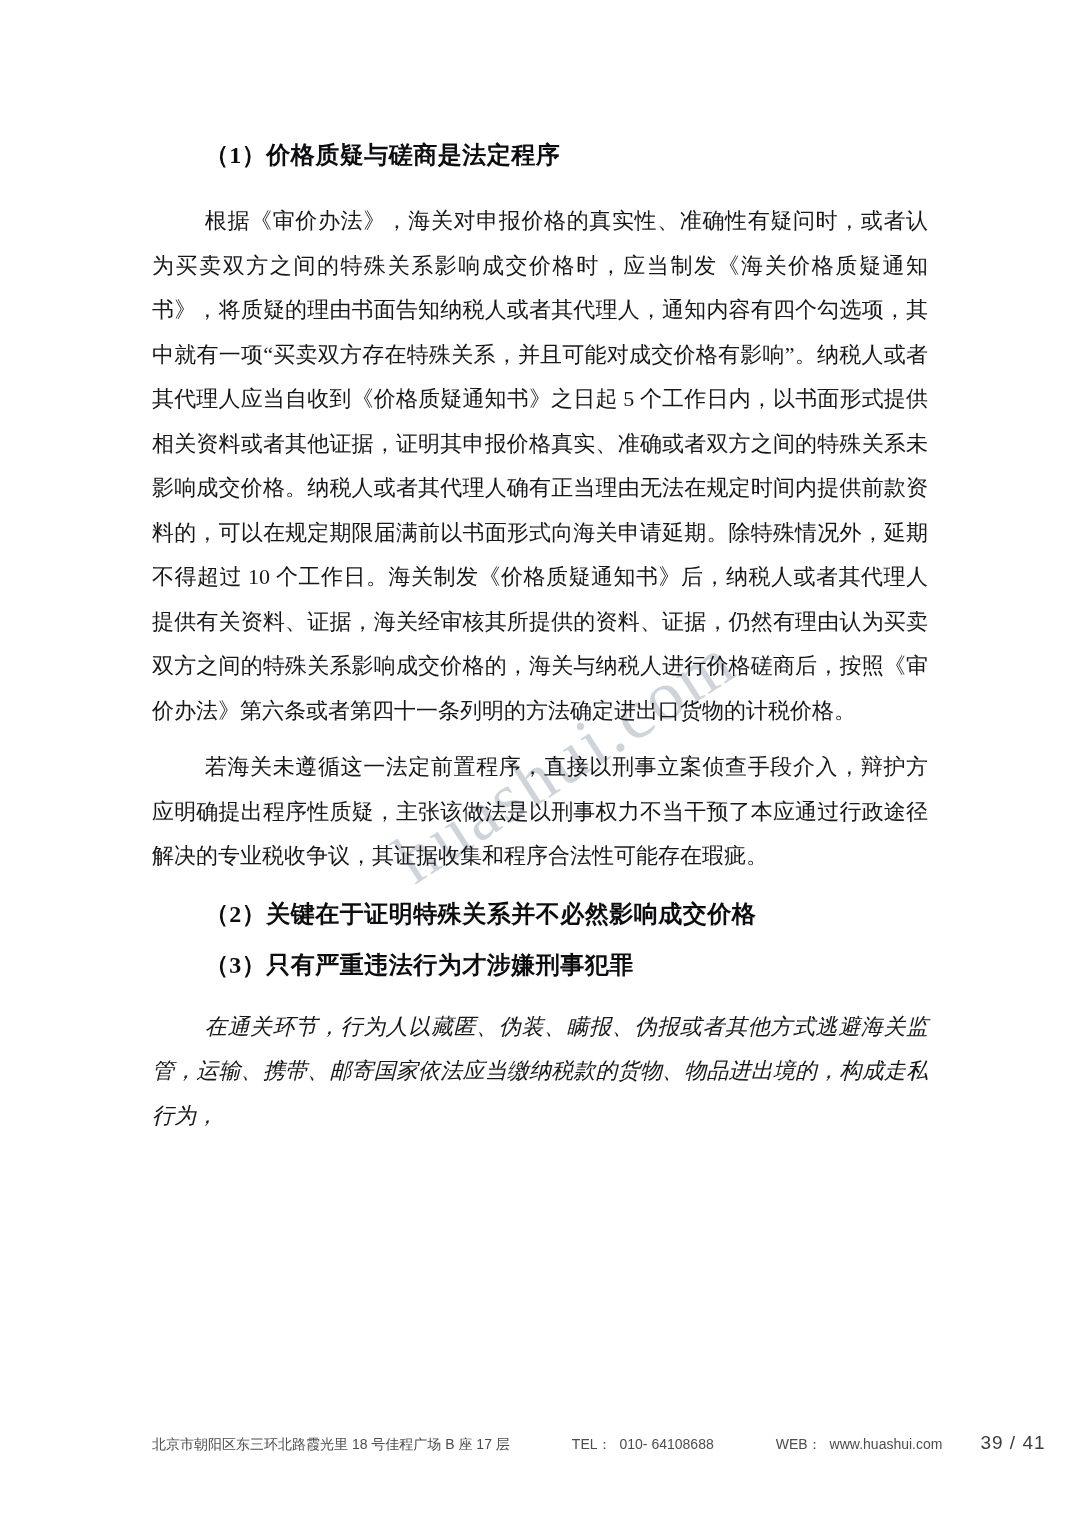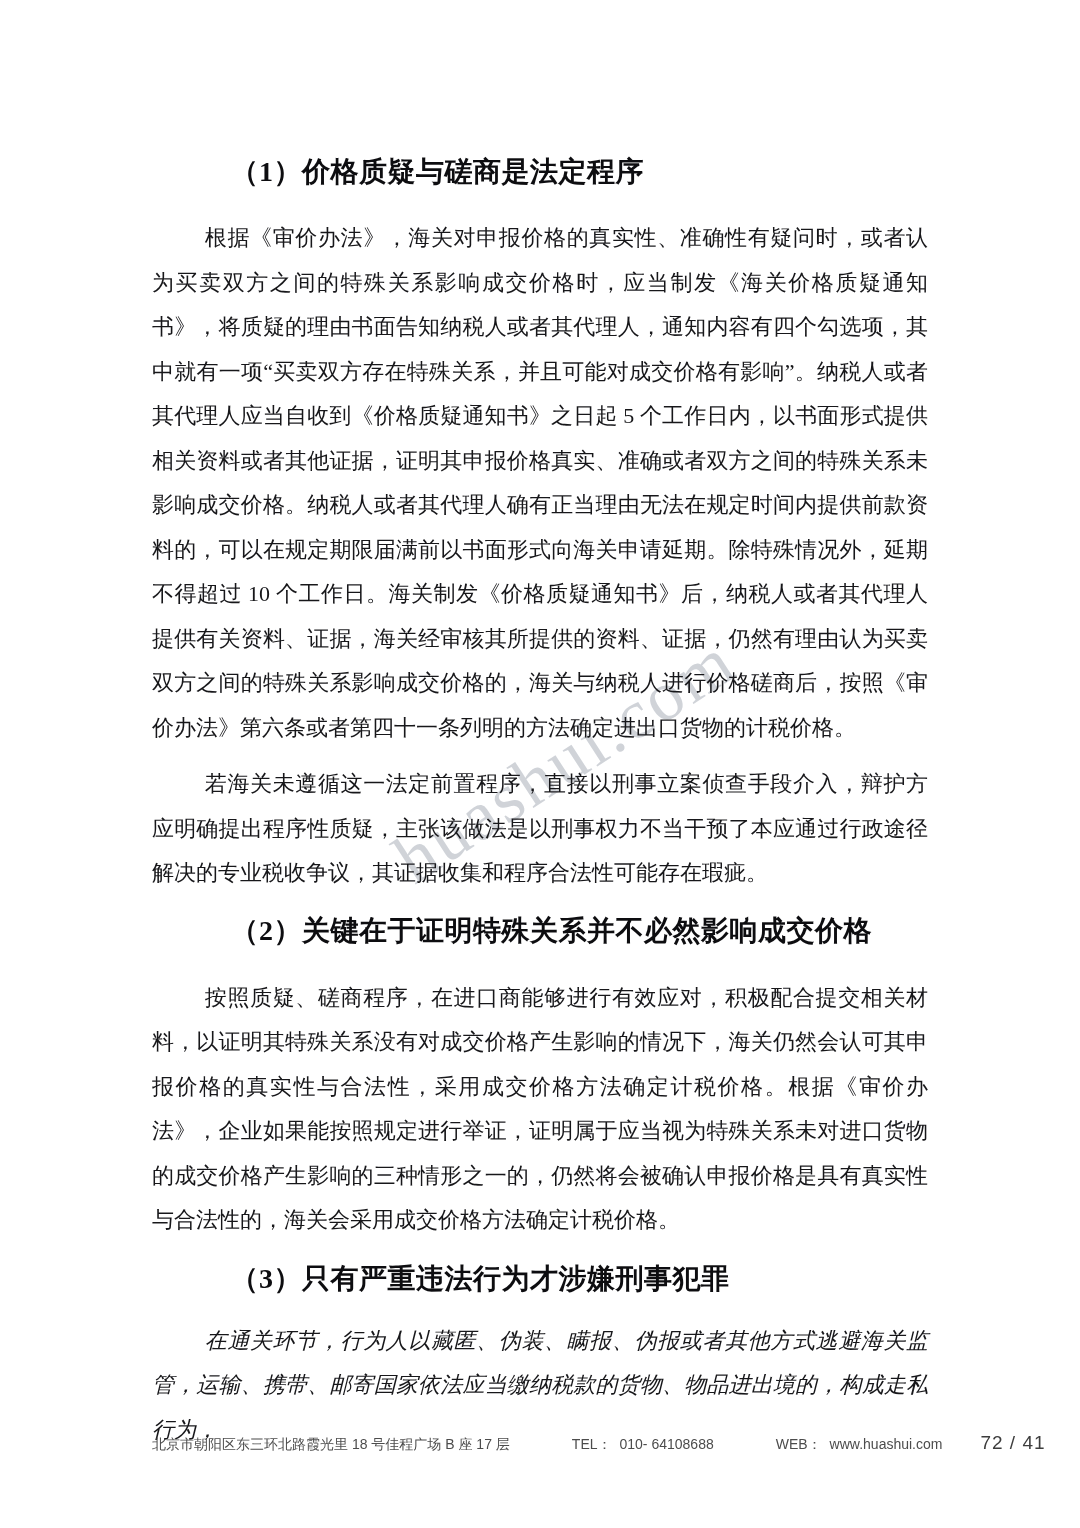--- a/index.html
+++ b/index.html
@@ -31,24 +31,24 @@
   }
   .content {
     position: absolute;
     left: 152px;
     top: 140px;
     width: 776px;
     color: #17171a;
     z-index: 2;
   }
   .heading {
-    font-size: 28px;
+    font-size: 24px;
     font-weight: bold;
     line-height: 30px;
-    margin: 17px;
+    margin: 0;
     text-indent: 2.2em;
     color: #0d0d10;
     letter-spacing: 0.5px;
   }
   .para {
     font-size: 22px;
     line-height: 44.5px;
     text-align: justify;
     text-indent: 2.4em;
     margin: 0;
@@ -94,32 +94,31 @@
   <main class="content">
 
     <h2 class="heading">（1）价格质疑与磋商是法定程序</h2>
 
     <p class="para p-first">根据《审价办法》，海关对申报价格的真实性、准确性有疑问时，或者认为买卖双方之间的特殊关系影响成交价格时，应当制发《海关价格质疑通知书》，将质疑的理由书面告知纳税人或者其代理人，通知内容有四个勾选项，其中就有一项“买卖双方存在特殊关系，并且可能对成交价格有影响”。纳税人或者其代理人应当自收到《价格质疑通知书》之日起 5 个工作日内，以书面形式提供相关资料或者其他证据，证明其申报价格真实、准确或者双方之间的特殊关系未影响成交价格。纳税人或者其代理人确有正当理由无法在规定时间内提供前款资料的，可以在规定期限届满前以书面形式向海关申请延期。除特殊情况外，延期不得超过 10 个工作日。海关制发《价格质疑通知书》后，纳税人或者其代理人提供有关资料、证据，海关经审核其所提供的资料、证据，仍然有理由认为买卖双方之间的特殊关系影响成交价格的，海关与纳税人进行价格磋商后，按照《审价办法》第六条或者第四十一条列明的方法确定进出口货物的计税价格。</p>
 
     <p class="para p-follow">若海关未遵循这一法定前置程序，直接以刑事立案侦查手段介入，辩护方应明确提出程序性质疑，主张该做法是以刑事权力不当干预了本应通过行政途径解决的专业税收争议，其证据收集和程序合法性可能存在瑕疵。</p>
 
     <h2 class="heading h-second">（2）关键在于证明特殊关系并不必然影响成交价格</h2>
 
-    <p class="para p-third">按照质疑、磋商程序，在进口商能够进行有效应对，积极配合提交相关材料，以证明其特殊关系没有对成交价格产生影响的情况下，海关仍然会认可其申报价格的真实性与合法性，采用成交价格方法确定计税价格。根据《审价办法》，企业如果能按照规定进行举证，证明属于应当视为特殊关系未对进口货物的成交价格产生影响的三种情形之一的，仍然将会被确认申报价格是具有真实性与合法性的，海关会采用成交价格方法确定计税价格。</p>
 
     <h2 class="heading h-third">（3）只有严重违法行为才涉嫌刑事犯罪</h2>
 
     <p class="para p-fourth">在通关环节，行为人以藏匿、伪装、瞒报、伪报或者其他方式逃避海关监管，运输、携带、邮寄国家依法应当缴纳税款的货物、物品进出境的，构成走私行为，</p>
 
   </main>
 
   <footer class="footer">
     <span class="addr">北京市朝阳区东三环北路霞光里 18 号佳程广场 B 座 17 层</span>
     <span class="grp">
       <span class="lbl">TEL：</span><span>010- 64108688</span>
     </span>
     <span class="grp">
       <span class="lbl">WEB：</span><span>www.huashui.com</span>
     </span>
-    <span class="pagenum">72 / 41</span>
+    <span class="pagenum">39 / 41</span>
   </footer>
 
 </div>
 
 </body></html>

